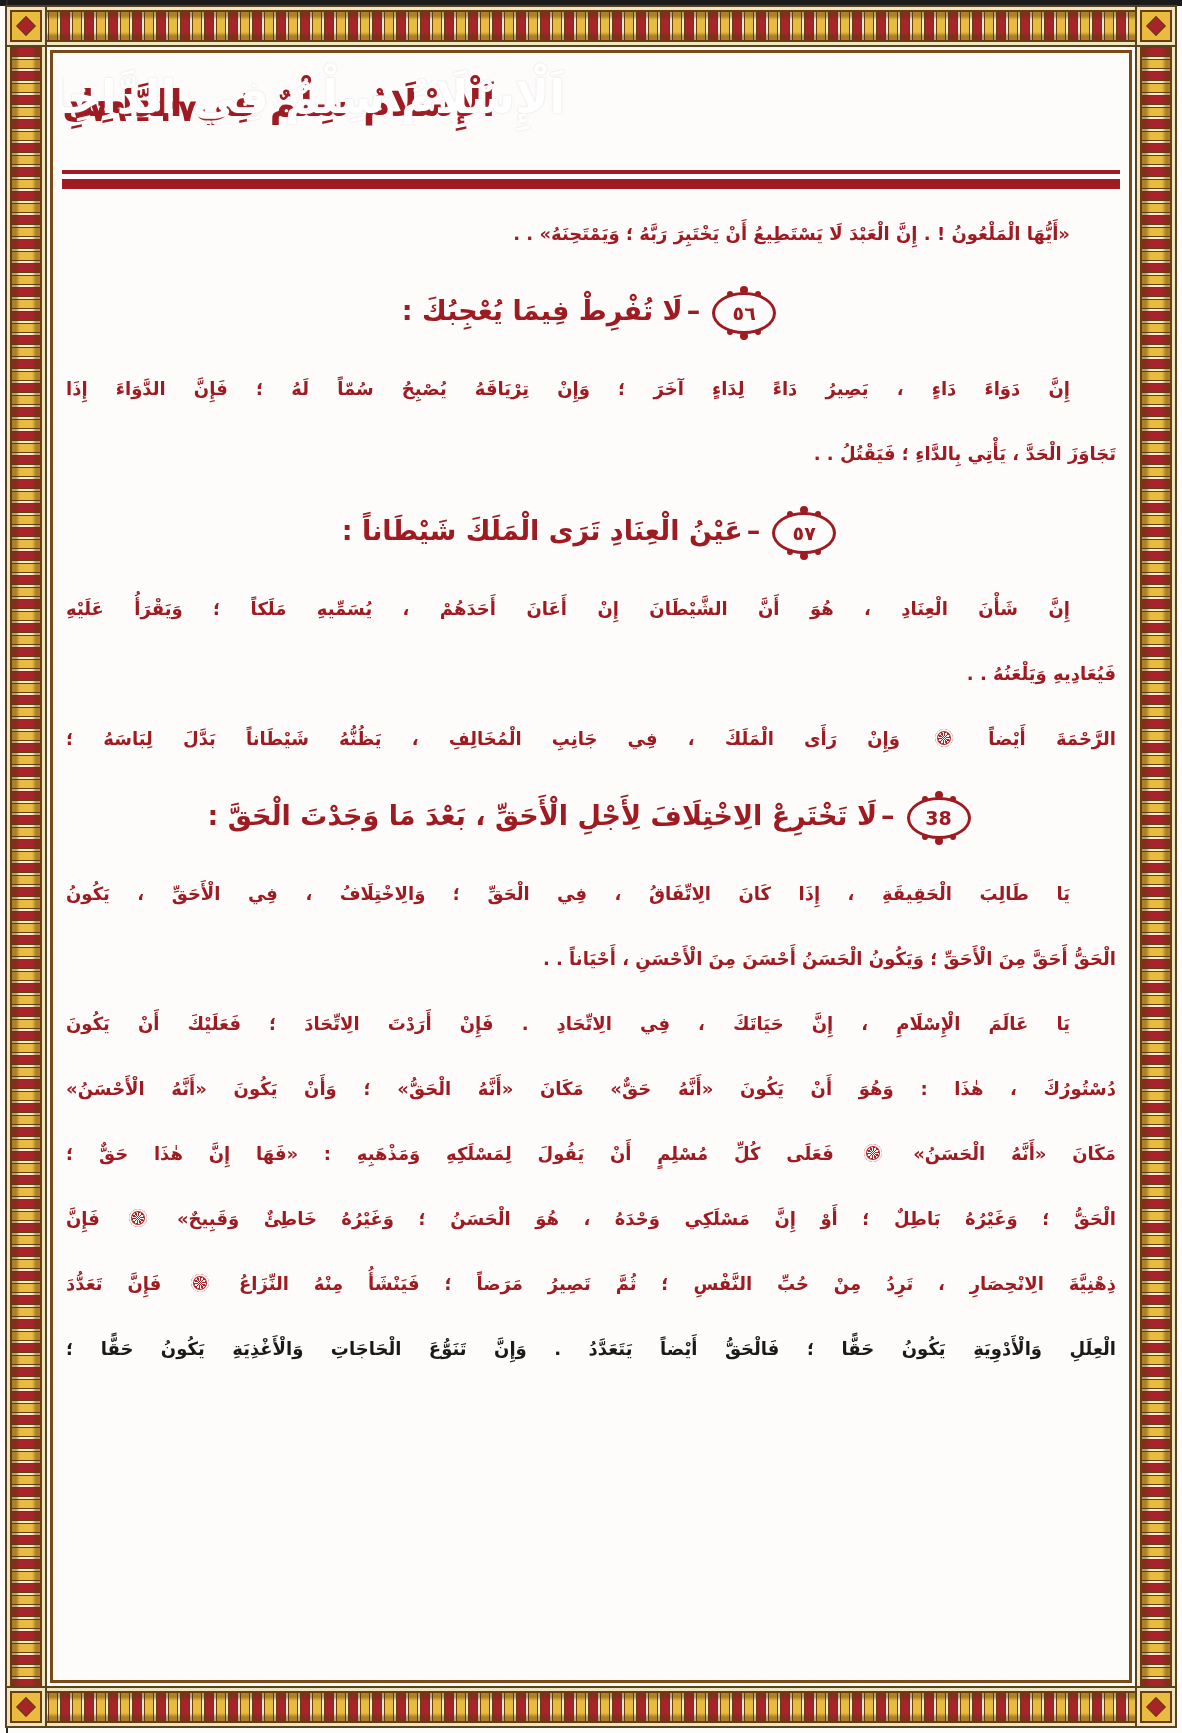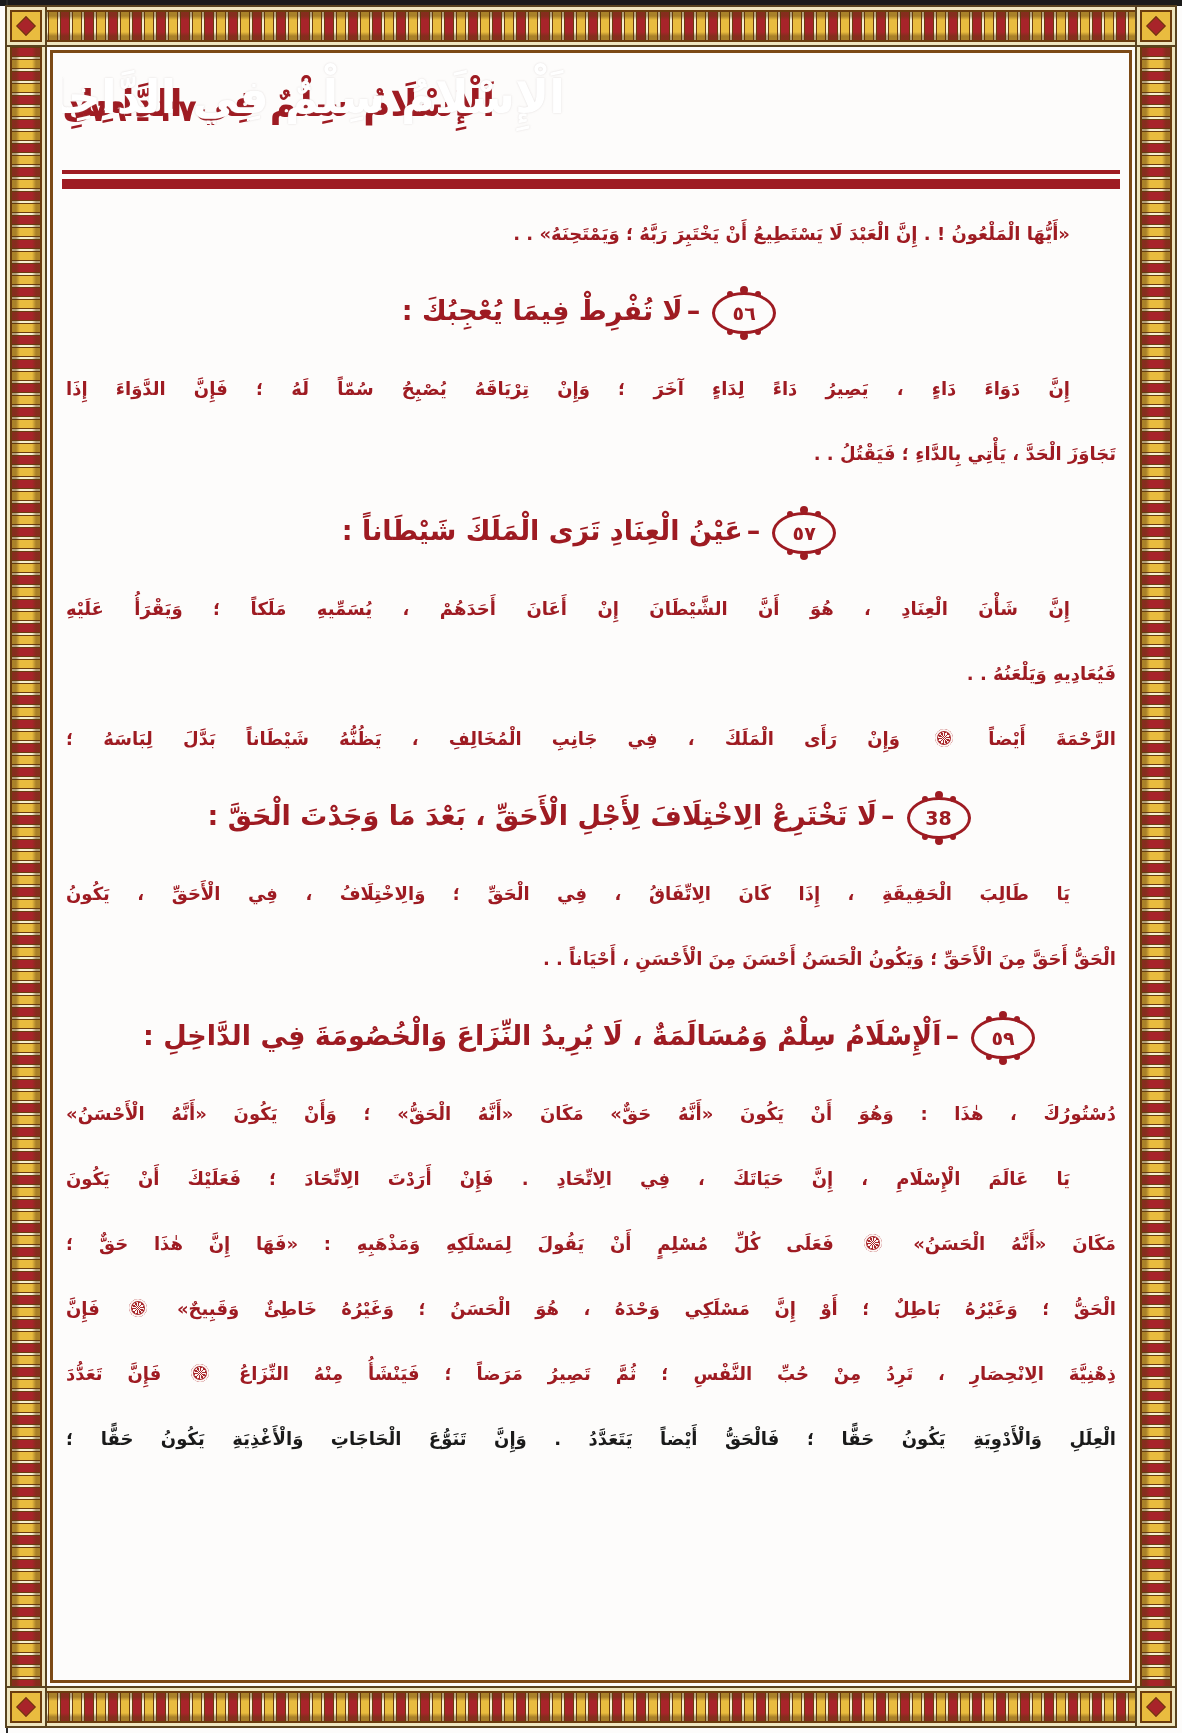--- a/index.html
+++ b/index.html
@@ -129,25 +129,22 @@
       <div class="line just ind">إِنَّ شَأْنَ الْعِنَادِ ، هُوَ أَنَّ الشَّيْطَانَ إِنْ أَعَانَ أَحَدَهُمْ ، يُسَمِّيهِ مَلَكاً ؛ وَيَقْرَأُ عَلَيْهِ</div>
       <div class="line">فَيُعَادِيهِ وَيَلْعَنُهُ . .</div>
       <div class="line just">الرَّحْمَةَ أَيْضاً <span class="ros"></span> وَإِنْ رَأَى الْمَلَكَ ، فِي جَانِبِ الْمُخَالِفِ ، يَظُنُّهُ شَيْطَاناً بَدَّلَ لِبَاسَهُ ؛</div>
 
       <div class="sec-head">
         <span class="med">38</span><span class="dash">–</span><span>لَا تَخْتَرِعْ الِاخْتِلَافَ لِأَجْلِ الْأَحَقِّ ، بَعْدَ مَا وَجَدْتَ الْحَقَّ :</span>
       </div>
       <div class="line just ind">يَا طَالِبَ الْحَقِيقَةِ ، إِذَا كَانَ الِاتِّفَاقُ ، فِي الْحَقِّ ؛ وَالِاخْتِلَافُ ، فِي الْأَحَقِّ ، يَكُونُ</div>
       <div class="line">الْحَقُّ أَحَقَّ مِنَ الْأَحَقِّ ؛ وَيَكُونُ الْحَسَنُ أَحْسَنَ مِنَ الْأَحْسَنِ ، أَحْيَاناً . .</div>
 
-      <div class="sec-head">
-        <span class="med">٥٩</span><span class="dash">–</span><span>اَلْإِسْلَامُ سِلْمٌ وَمُسَالَمَةٌ ، لَا يُرِيدُ النِّزَاعَ وَالْخُصُومَةَ فِي الدَّاخِلِ :</span>
-      </div>
+      <div class="line just ind">يَا عَالَمَ الْإِسْلَامِ ، إِنَّ حَيَاتَكَ ، فِي الِاتِّحَادِ . فَإِنْ أَرَدْتَ الِاتِّحَادَ ؛ فَعَلَيْكَ أَنْ يَكُونَ</div>
       <div class="line just">دُسْتُورُكَ ، هٰذَا : وَهُوَ أَنْ يَكُونَ «أَنَّهُ حَقٌّ» مَكَانَ «أَنَّهُ الْحَقُّ» ؛ وَأَنْ يَكُونَ «أَنَّهُ الْأَحْسَنُ»</div>
-      <div class="line just ind">يَا عَالَمَ الْإِسْلَامِ ، إِنَّ حَيَاتَكَ ، فِي الِاتِّحَادِ . فَإِنْ أَرَدْتَ الِاتِّحَادَ ؛ فَعَلَيْكَ أَنْ يَكُونَ</div>
       <div class="line just">مَكَانَ «أَنَّهُ الْحَسَنُ» <span class="ros"></span> فَعَلَى كُلِّ مُسْلِمٍ أَنْ يَقُولَ لِمَسْلَكِهِ وَمَذْهَبِهِ : «فَهَا إِنَّ هٰذَا حَقٌّ ؛</div>
       <div class="line just">الْحَقُّ ؛ وَغَيْرُهُ بَاطِلٌ ؛ أَوْ إِنَّ مَسْلَكِي وَحْدَهُ ، هُوَ الْحَسَنُ ؛ وَغَيْرُهُ خَاطِئٌ وَقَبِيحٌ» <span class="ros"></span> فَإِنَّ</div>
       <div class="line just">ذِهْنِيَّةَ الِانْحِصَارِ ، تَرِدُ مِنْ حُبِّ النَّفْسِ ؛ ثُمَّ تَصِيرُ مَرَضاً ؛ فَيَنْشَأُ مِنْهُ النِّزَاعُ <span class="ros"></span> فَإِنَّ تَعَدُّدَ</div>
       <div class="line just blk">الْعِلَلِ وَالْأَدْوِيَةِ يَكُونُ حَقًّا ؛ فَالْحَقُّ أَيْضاً يَتَعَدَّدُ . وَإِنَّ تَنَوُّعَ الْحَاجَاتِ وَالْأَغْذِيَةِ يَكُونُ حَقًّا ؛</div>
 
     </div>
   </div>
 </div>
 
 </body></html>

